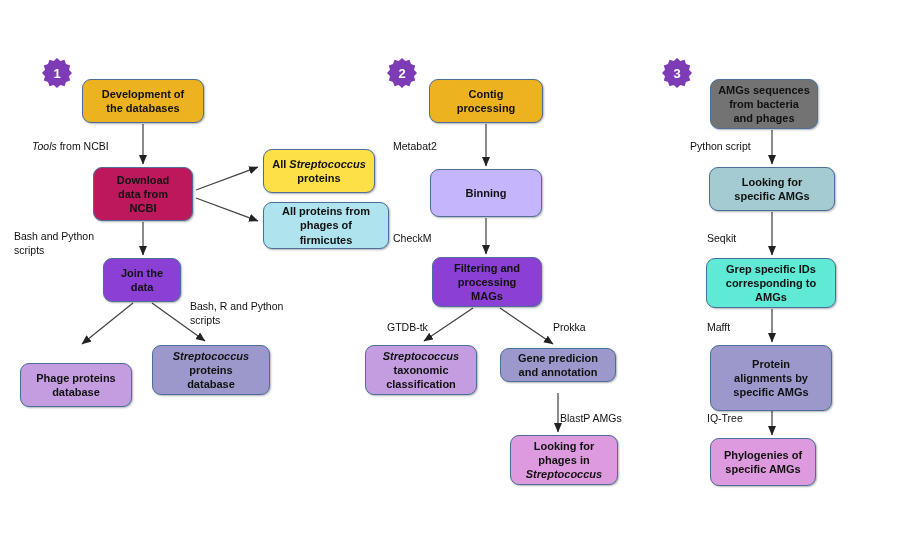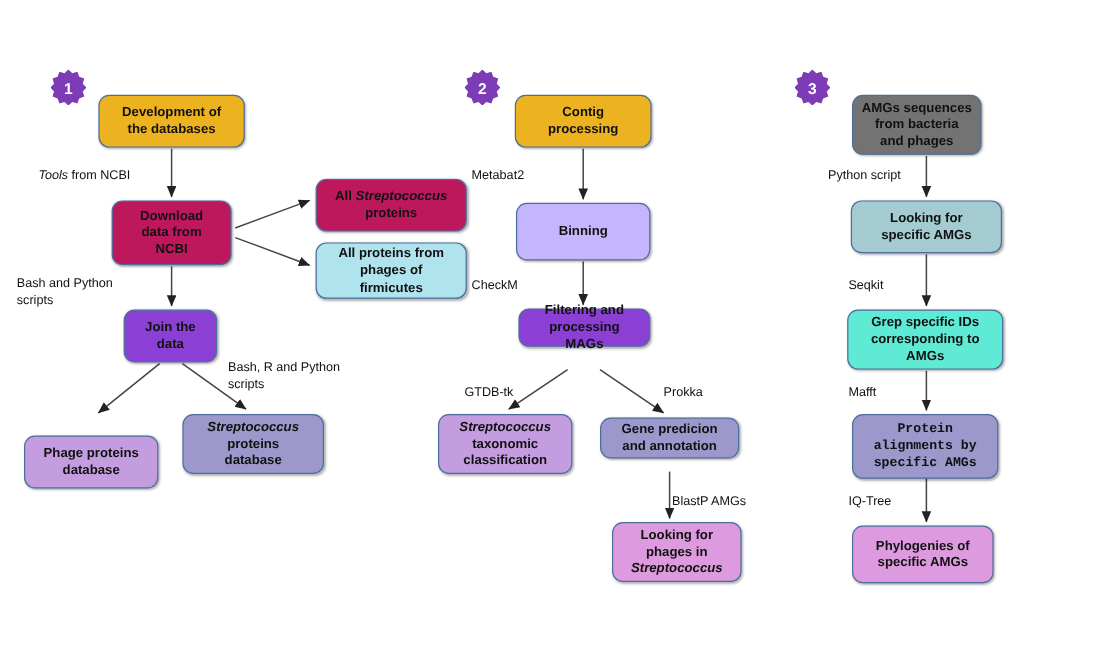--- a/index.html
+++ b/index.html
@@ -103,21 +103,21 @@
     <div class="badge" style="left: 662px; top: 58px;">
       <div class="star" style="background: rgb(125, 60, 181);"></div>
       <div class="num">3</div>
     </div>
     <div class="node" title="Development of the databases" style="left: 82px; top: 79px; width: 122px; height: 44px; background: rgb(237, 178, 32);">
       <span class="t">Development of<br>the databases</span>
     </div>
     <div class="node" title="Download data from NCBI" style="left: 93px; top: 167px; width: 100px; height: 54px; background: #be185d;">
       <span class="t">Download<br>data from<br>NCBI</span>
     </div>
-    <div class="node" title="All Streptococcus proteins" style="left: 263px; top: 149px; width: 126px; height: 44px; background: #be185d;">
+    <div class="node" title="All Streptococcus proteins" style="left: 263px; top: 149px; width: 112px; height: 44px; background: #fde047;">
       <span class="t">All <i>Streptococcus</i><br>proteins</span>
     </div>
     <div class="node" title="Join the data" style="left: 103px; top: 258px; width: 78px; height: 44px; background: rgb(139, 63, 212);">
       <span class="t">Join the<br>data</span>
     </div>
     <div class="node" title="All proteins from phages of firmicutes" style="left: 263px; top: 202px; width: 126px; height: 47px; background: rgb(175, 227, 238);">
       <span class="t">All proteins from<br>phages of<br>firmicutes</span>
     </div>
     <div class="node" title="Phage proteins database" style="left: 20px; top: 348px; width: 112px; height: 44px; background: rgb(196, 156, 224); margin-top: 15px;">
       <span class="t">Phage proteins<br>database</span>
@@ -127,21 +127,21 @@
     </div>
     <div class="elabel" title="Tools from NCBI" style="left: 32px; top: 139px;"><i>Tools</i> from NCBI</div>
     <div class="elabel" title="Bash and Python scripts" style="left: 14px; top: 229px;">Bash and Python<br>scripts</div>
     <div class="elabel" title="Bash, R and Python scripts" style="left: 190px; top: 299px;">Bash, R and Python<br>scripts</div>
     <div class="node" title="Contig processing" style="left: 429px; top: 79px; width: 114px; height: 44px; background: rgb(237, 178, 32);">
       <span class="t">Contig<br>processing</span>
     </div>
     <div class="node" title="Binning" style="left: 430px; top: 169px; width: 112px; height: 48px; background: #c4b5fd;">
       <span class="t">Binning</span>
     </div>
-    <div class="node" title="Filtering and processing MAGs" style="left: 432px; top: 257px; width: 110px; height: 32px; background: rgb(139, 63, 212);">
+    <div class="node" title="Filtering and processing MAGs" style="left: 432px; top: 257px; width: 110px; height: 50px; background: rgb(139, 63, 212);">
       <span class="t">Filtering and<br>processing<br>MAGs</span>
     </div>
     <div class="node" title="Streptococcus taxonomic classification" style="left: 365px; top: 345px; width: 112px; height: 50px; background: rgb(196, 156, 224);">
       <span class="t"><i>Streptococcus</i><br>taxonomic<br>classification</span>
     </div>
     <div class="node" title="Gene predicion and annotation" style="left: 500px; top: 348px; width: 116px; height: 34px; background: rgb(156, 152, 204);">
       <span class="t">Gene predicion<br>and annotation</span>
     </div>
     <div class="node" title="Looking for phages in Streptococcus" style="left: 510px; top: 435px; width: 108px; height: 50px; background: rgb(222, 154, 222);">
       <span class="t">Looking for<br>phages in<br><i>Streptococcus</i></span>
@@ -153,23 +153,23 @@
     <div class="elabel" title="BlastP AMGs" style="left: 560px; top: 411px;">BlastP AMGs</div>
     <div class="node" title="AMGs sequences from bacteria and phages" style="left: 710px; top: 79px; width: 108px; height: 50px; background: #737373;">
       <span class="t">AMGs sequences<br>from bacteria<br>and phages</span>
     </div>
     <div class="node" title="Looking for specific AMGs" style="left: 709px; top: 167px; width: 126px; height: 44px; background: rgb(163, 203, 209);">
       <span class="t">Looking for<br>specific AMGs</span>
     </div>
     <div class="node" title="Grep specific IDs corresponding to AMGs" style="left: 706px; top: 258px; width: 130px; height: 50px; background: #5eead4;">
       <span class="t">Grep specific IDs<br>corresponding to<br>AMGs</span>
     </div>
-    <div class="node" title="Protein alignments by specific AMGs" style="left: 710px; top: 345px; width: 122px; height: 54px; background: rgb(156, 152, 204); font-family: Liberation Mono, monospace;">
+    <div class="node" title="Protein alignments by specific AMGs" style="left: 710px; top: 345px; width: 122px; height: 66px; background: rgb(156, 152, 204);">
       <span class="t">Protein<br>alignments by<br>specific AMGs</span>
     </div>
-    <div class="node" title="Phylogenies of specific AMGs" style="left: 710px; top: 438px; width: 118px; height: 48px; background: rgb(222, 154, 222);">
+    <div class="node" title="Phylogenies of specific AMGs" style="left: 710px; top: 438px; width: 106px; height: 48px; background: rgb(222, 154, 222);">
       <span class="t">Phylogenies of<br>specific AMGs</span>
     </div>
     <div class="elabel" title="Python script" style="left: 690px; top: 139px;">Python script</div>
     <div class="elabel" title="Seqkit" style="left: 707px; top: 231px;">Seqkit</div>
     <div class="elabel" title="Mafft" style="left: 707px; top: 320px;">Mafft</div>
     <div class="elabel" title="IQ-Tree" style="left: 707px; top: 411px;">IQ-Tree</div>
   </div>
 
 </body></html>

